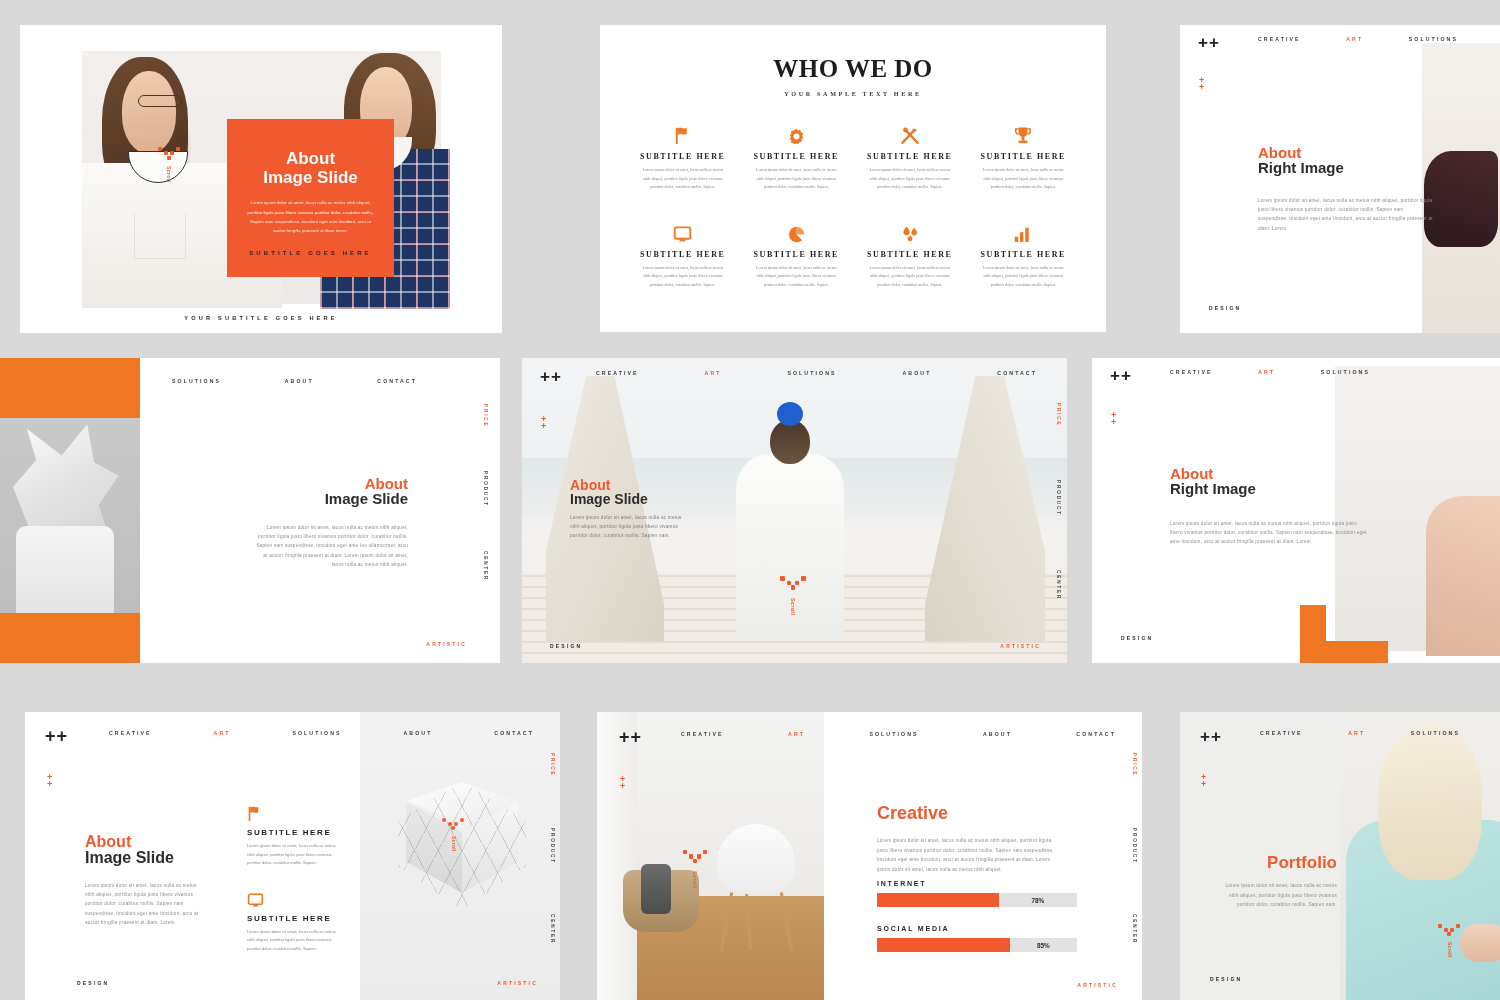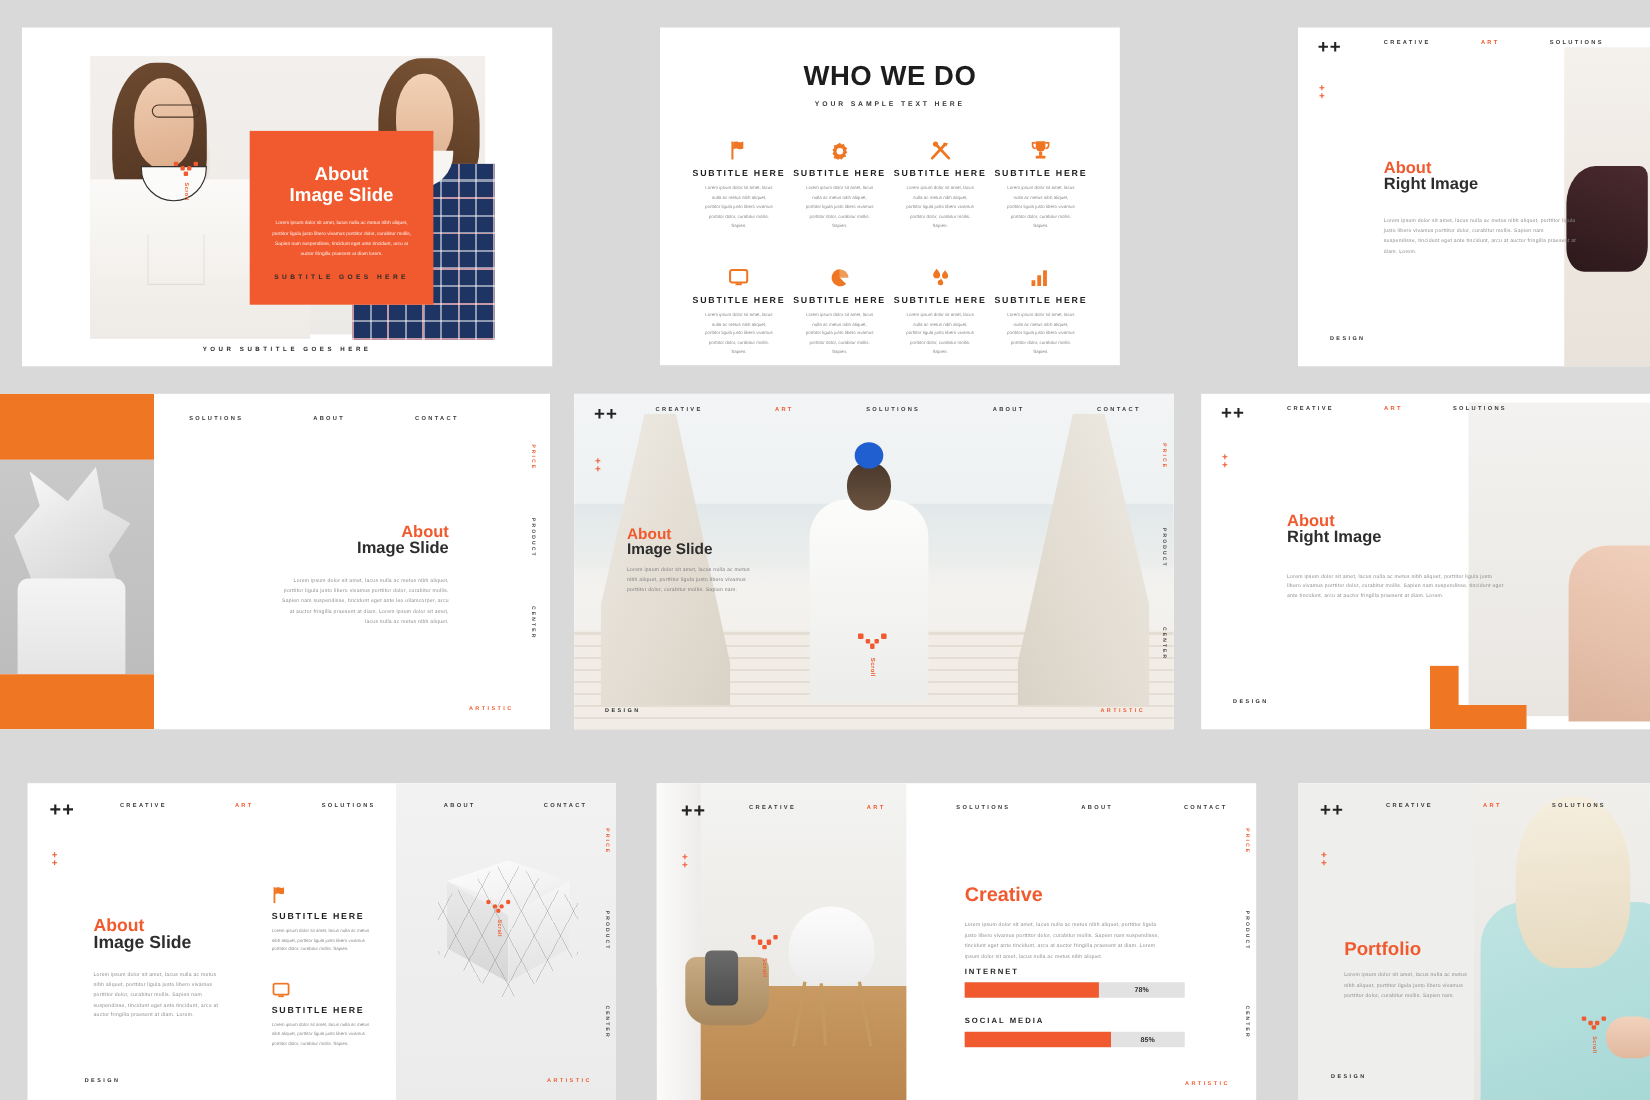--- a/index.html
+++ b/index.html
@@ -163,21 +163,21 @@
   }
   #s1 .ob-h { color: #fff; font-size: 17px; font-weight: 700; line-height: 1.12; text-align: center; margin-top: 30px; }
   #s1 .ob-p { color: rgba(255,255,255,.92); font-size: 4.4px; line-height: 2.15; text-align: center; margin: 11px 18px 0; }
   #s1 .ob-s { color: #2b2b2b; font-size: 6px; font-weight: 700; letter-spacing: 3.1px; text-align: center; margin-top: 14px; }
   #s1 .s1foot {
     position: absolute; left: 0; right: 0; bottom: 12px; text-align: center;
     font-size: 5.6px; font-weight: 700; letter-spacing: 3.2px; color: #2b2b2b;
   }
 
   
-  #s2 { left: 600px; top: 25px; width: 418px; height: 307px; }
+  #s2 { left: 600px; top: 25px; width: 506px; height: 307px; font-family: Liberation Serif, serif; }
   #s2 .title { text-align: center; margin-top: 30px; font-size: 25px; font-weight: 700; color: #1d1d1d; letter-spacing: .5px; }
   #s2 .subtitle { text-align: center; margin-top: 7px; font-size: 6.2px; font-weight: 700; letter-spacing: 2.6px; color: #3a3a3a; }
   #s2 .grid { display: grid; grid-template-columns: repeat(4,1fr); row-gap: 28px; margin: 25px 26px 0; }
   #s2 .cell { text-align: center; }
   #s2 .cell .ico { height: 23px; display: flex; align-items: flex-end; justify-content: center; }
   #s2 .cell .ch { font-size: 8px; font-weight: 700; letter-spacing: 1.6px; color: #1f1f1f; margin-top: 7px; }
   #s2 .cell .cp { font-size: 4.1px; line-height: 2.1; color: #8a8a8a; margin: 5px 14px 0; }
 
   
   #s3 { left: 1180px; top: 25px; width: 320px; height: 308px; }
@@ -762,20 +762,20 @@
     </div>
 
     <div class="logo-plus" style="position:absolute;left:20px;top:16px;font-size:17px;">++</div>
     <div class="nav" style="position:absolute;left:80px;top:18px;width:200px;justify-content:space-between;">
       <span class="nav-item">CREATIVE</span>
       <span class="nav-item accent">ART</span>
       <span class="nav-item">SOLUTIONS</span>
     </div>
     <div class="mini-plus" style="position:absolute;left:21px;top:62px;">+<br>+</div>
 
-    <div style="position:absolute;left:42px;top:142px;width:115px;">
+    <div style="position:absolute;left:42px;top:142px;width:115px;text-align:right;">
       <div class="h-about" style="font-size:17px;">Portfolio</div>
       <div class="body-copy" style="margin-top:10px;">Lorem ipsum dolor sit amet, lacus nulla ac metus nibh aliquet, porttitor ligula justo libero vivamus porttitor dolor, curabitur mollis. Sapien nam.</div>
     </div>
     <div class="foot-left" style="left:30px;bottom:18px;">DESIGN</div>
   </div>
 
 </div>
 
 </body></html>

